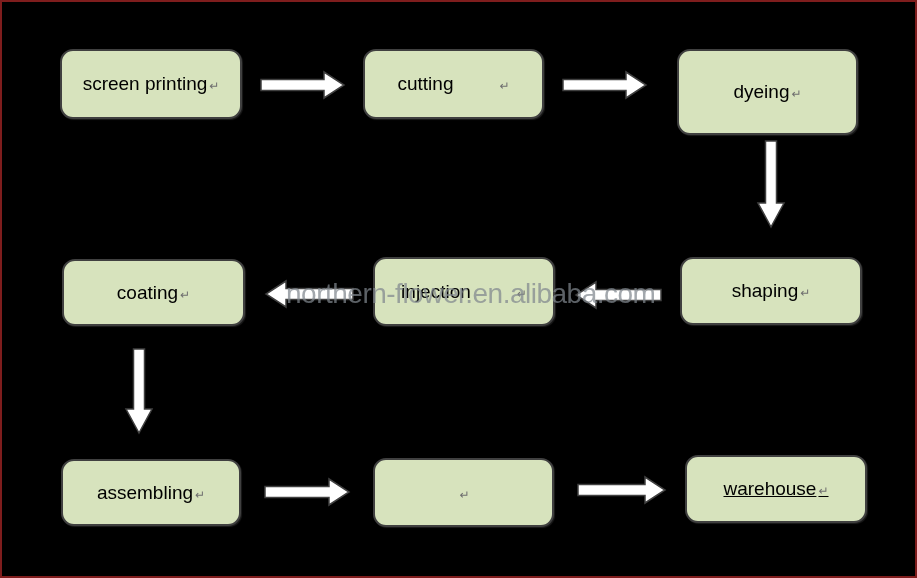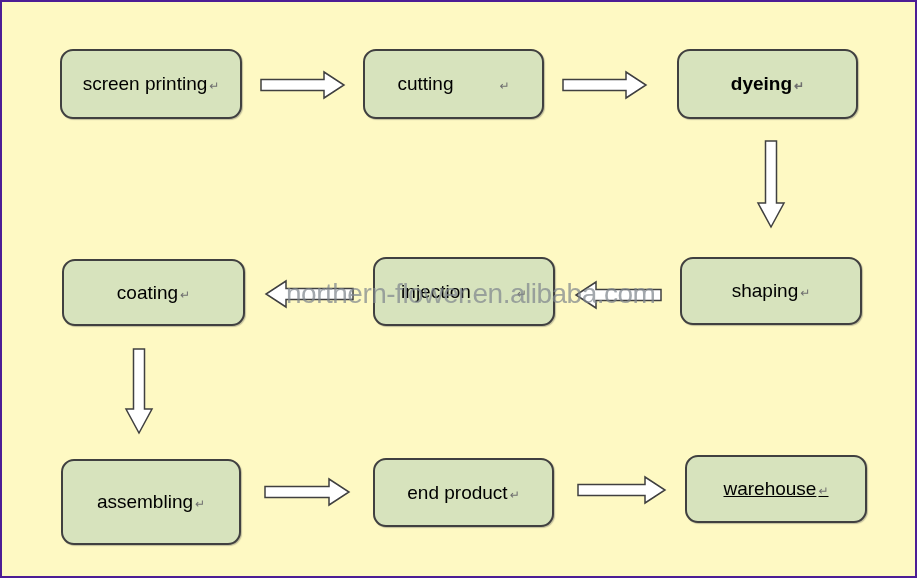--- a/index.html
+++ b/index.html
@@ -1,22 +1,22 @@
 <!DOCTYPE html>
 <html><head>
 <meta charset="utf-8">
 <style>
   html, body { margin: 0; padding: 0; }
   #canvas {
     position: relative;
     width: 917px;
     height: 578px;
     box-sizing: border-box;
-    background: #fef9c3;
-    border: 2px solid #4c1d95;
+    background: #000000;
+    border: 2px solid #7f1d1d;
     overflow: hidden;
     font-family: "Liberation Sans", sans-serif;
   }
   .node {
     position: absolute;
     box-sizing: border-box;
     background: #d7e3bd;
     border: 2px solid #404040;
     border-radius: 13px;
     display: flex;
@@ -33,25 +33,25 @@
   .node .pmark {
     font-size: 12px;
     color: #6f6f6f;
     margin-left: 2px;
     position: relative;
     top: 2px;
   }
   
   .n-screen-printing { left: 58px;  top: 47px;  width: 182px; height: 70px; }
   .n-cutting         { left: 361px; top: 47px;  width: 181px; height: 70px; gap: 44px; }
-  .n-dyeing          { left: 675px; top: 47px;  width: 181px; height: 70px; font-weight: bold; }
+  .n-dyeing          { left: 675px; top: 47px;  width: 181px; height: 86px; }
   .n-coating         { left: 60px;  top: 257px; width: 183px; height: 67px; align-items: center; }
   .n-injection       { left: 371px; top: 255px; width: 182px; height: 69px; gap: 44px; }
   .n-shaping         { left: 678px; top: 255px; width: 182px; height: 68px; text-align: right; }
-  .n-assembling      { left: 59px;  top: 457px; width: 180px; height: 86px; }
+  .n-assembling      { left: 59px;  top: 457px; width: 180px; height: 67px; }
   .n-end-product     { left: 371px; top: 456px; width: 181px; height: 69px; }
   .n-warehouse       { left: 683px; top: 453px; width: 182px; height: 68px; text-decoration: underline; }
 
   .arrow { position: absolute; z-index: 1; }
   .a1 { left: 258px; top: 68px; }
   .a2 { left: 560px; top: 68px; }
   .a3 { left: 754px; top: 138px; }
   .a4 { left: 572px; top: 278px; }
   .a5 { left: 262px; top: 277px; }
   .a6 { left: 122px; top: 346px; }
@@ -100,21 +100,20 @@
   <div class="node n-shaping">
     <span class="lbl">shaping</span>
       <span class="pmark">↵</span>
   </div>
 
   <div class="node n-assembling">
     <span class="lbl">assembling</span>
       <span class="pmark">↵</span>
   </div>
   <div class="node n-end-product">
-    <span class="lbl">end product</span>
       <span class="pmark">↵</span>
   </div>
   <div class="node n-warehouse">
     <span class="lbl">warehouse</span>
       <span class="pmark">↵</span>
   </div>
 
   <svg class="arrow a1" width="86" height="30" viewBox="0 0 86 30" preserveAspectRatio="none">
     <polygon points="1,9.5 64,9.5 64,2 84,15 64,28 64,20.5 1,20.5"></polygon>
   </svg>

